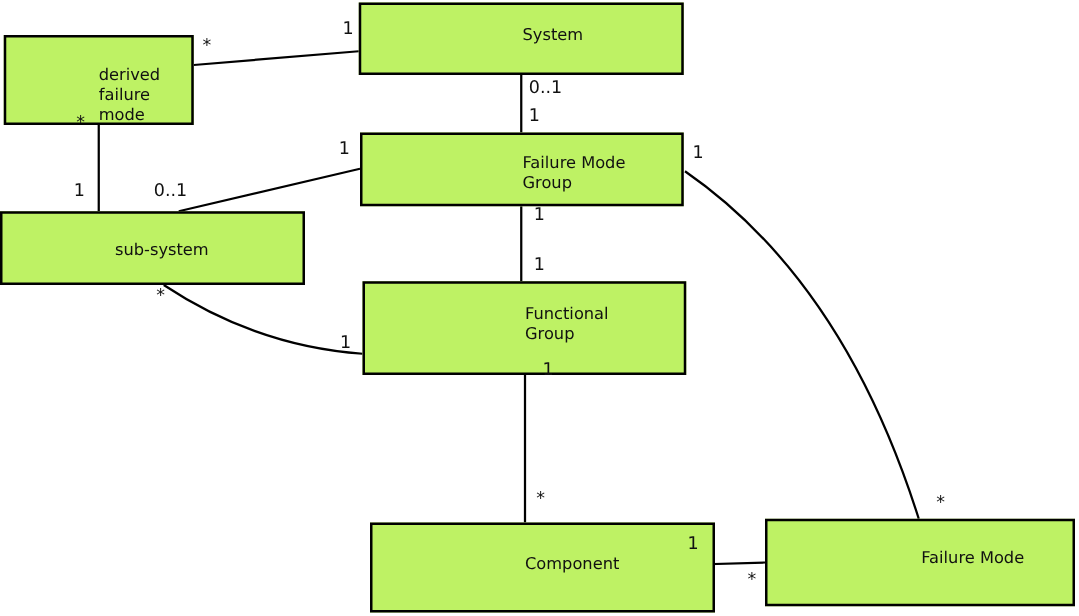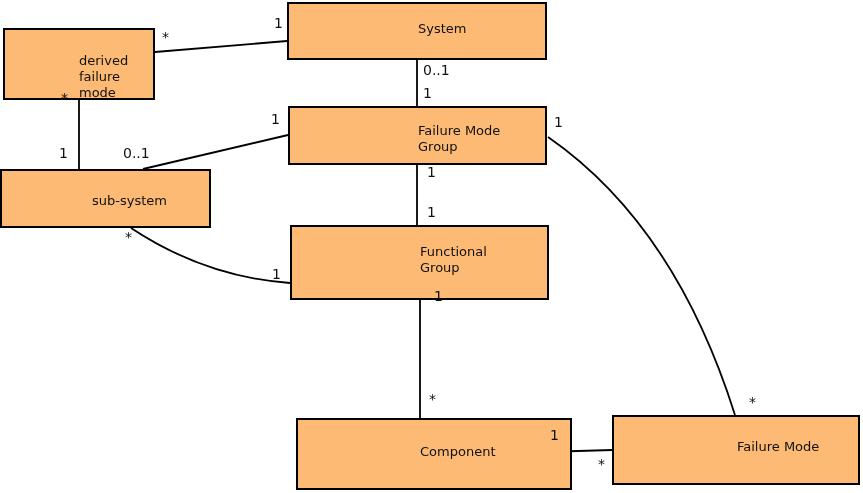--- a/index.html
+++ b/index.html
@@ -24,41 +24,41 @@
   }
   .edges-svg path {
     fill: none;
     stroke: #000000;
     stroke-width: 1.8;
   }
   .node {
     position: absolute;
     box-sizing: border-box;
     border: 2.5px solid #000000;
-    background: #fdba74;
+    background: #bef264;
   }
   .node-label {
     position: absolute;
     font-size: 13px;
     line-height: 16px;
     white-space: pre-line;
     color: #111111;
   }
   .mult {
     position: absolute;
     font-size: 14px;
     line-height: 14px;
     color: #111111;
   }
 
   
   #n-dfm    { left: 3px;   top: 16px;  width: 152px; height: 72px; margin-top: 12px; }
   #n-system { left: 287px; top: 2px;   width: 260px; height: 58px; }
   #n-fmg    { left: 288px; top: 106px; width: 259px; height: 59px; }
-  #n-subsys { left: 0px;   top: 169px; width: 211px; height: 59px; padding-left: 19px; }
+  #n-subsys { left: 0px;   top: 169px; width: 244px; height: 59px; padding-left: 19px; }
   #n-func   { left: 290px; top: 225px; width: 259px; height: 75px; }
   #n-comp   { left: 296px; top: 418px; width: 276px; height: 72px; }
   #n-fm     { left: 612px; top: 415px; width: 248px; height: 70px; }
 
   
   #n-dfm    .node-label { left: 74px;  top: 23px; }
   #n-system .node-label { left: 129px; top: 17px; }
   #n-fmg    .node-label { left: 128px; top: 15px; }
   #n-subsys .node-label { left: 90px;  top: 22px; }
   #n-func   .node-label { left: 128px; top: 17px; }

